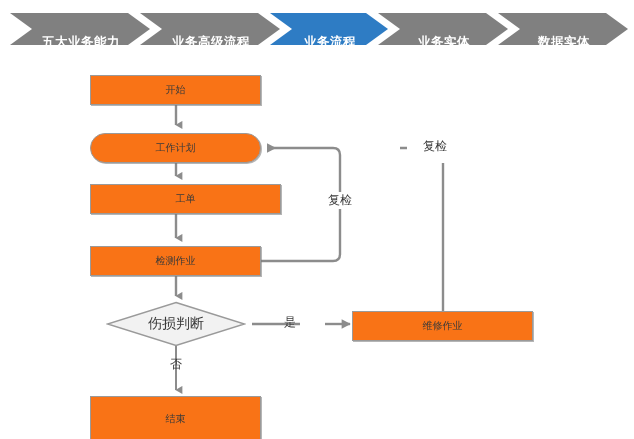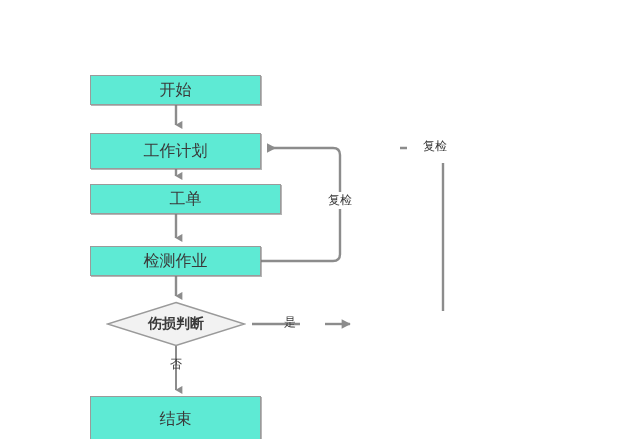--- a/index.html
+++ b/index.html
@@ -40,27 +40,27 @@
     color: #ffffff;
     letter-spacing: 0.5px;
     white-space: nowrap;
     pointer-events: none;
   }
 
   
   .node {
     position: absolute;
     box-sizing: border-box;
-    background: #5eead4;
+    background: #f97316;
     border: 1px solid #9a9a9a;
     box-shadow: 1px 1px 0 rgba(120,120,120,0.55);
     display: flex;
     align-items: center;
     justify-content: center;
-    font-size: 16px;
+    font-size: 10px;
     color: #3a3a3a;
     white-space: nowrap;
   }
 
   .diamond-wrap {
     position: absolute;
   }
   .diamond-wrap svg { display: block; }
   .diamond-label {
     position: absolute;
@@ -68,21 +68,20 @@
     top: 0;
     width: 100%;
     height: 100%;
     display: flex;
     align-items: center;
     justify-content: center;
     font-size: 14px;
     color: #3a3a3a;
     white-space: nowrap;
     pointer-events: none;
-    font-weight: bold;
   }
 
   
   #edges {
     position: absolute;
     left: 0;
     top: 0;
     width: 634px;
     height: 439px;
     pointer-events: none;
@@ -95,20 +94,40 @@
     color: #3a3a3a;
     white-space: nowrap;
     text-align: center;
   }
 </style>
 </head>
 <body>
 
 <div id="canvas">
 
+  <div id="breadcrumb">
+    <svg width="634" height="32" viewBox="0 0 634 32" xmlns="http://www.w3.org/2000/svg">
+
+      <polygon points="10,0 128,0 150,16 128,32 10,32 32,16" fill="#808080"></polygon>
+
+      <polygon points="140,0 258,0 280,16 258,32 140,32 162,16" fill="#808080"></polygon>
+
+      <polygon points="270,0 366,0 388,16 366,32 270,32 292,16" fill="#2e7cc4"></polygon>
+
+      <polygon points="378,0 486,0 508,16 486,32 378,32 400,16" fill="#808080"></polygon>
+
+      <polygon points="498,0 606,0 628,16 606,32 498,32 520,16" fill="#808080"></polygon>
+    </svg>
+
+    <div class="crumb-label" style="left:22px;  width:118px;">五大业务能力</div>
+    <div class="crumb-label" style="left:152px; width:118px;">业务高级流程</div>
+    <div class="crumb-label" style="left:282px; width:96px;">业务流程</div>
+    <div class="crumb-label" style="left:390px; width:108px;">业务实体</div>
+    <div class="crumb-label" style="left:510px; width:108px;">数据实体</div>
+  </div>
 
   <svg id="edges" viewBox="0 0 634 439" xmlns="http://www.w3.org/2000/svg">
     <defs>
       <marker id="arrowDown" markerWidth="9" markerHeight="9" refX="4.5" refY="7.6" orient="auto" markerUnits="userSpaceOnUse">
         <polygon points="0.4,1.2 8.6,1.2 4.5,8.2" fill="#8c8c8c"></polygon>
       </marker>
       <marker id="arrowLeft" markerWidth="11" markerHeight="11" refX="9.4" refY="5.5" orient="auto" markerUnits="userSpaceOnUse">
         <polygon points="10.4,0.8 10.4,10.2 1.2,5.5" fill="#8c8c8c"></polygon>
       </marker>
       <marker id="arrowRight" markerWidth="11" markerHeight="11" refX="9.4" refY="5.5" orient="auto" markerUnits="userSpaceOnUse">
@@ -131,33 +150,34 @@
 
     <path d="M 261 261 L 333 261 Q 340 261 340 254 L 340 155 Q 340 148 333 148 L 268 148" fill="none" stroke="#8c8c8c" stroke-width="2.4" stroke-linecap="butt" marker-end="url(#arrowLeft)"></path>
 
     <line x1="443" y1="311" x2="443" y2="163" stroke="#8c8c8c" stroke-width="2.4"></line>
     <line x1="443" y1="148" x2="400" y2="148" stroke="#8c8c8c" stroke-width="2.4"></line>
     <line x1="470" y1="148" x2="348" y2="148" stroke="#8c8c8c" stroke-width="0"></line>
   </svg>
 
   <div class="node" style="left:90px;  top:75px;  width:171px; height:30px;">开始</div>
 
-  <div class="node" style="left:90px;  top:133px; width:171px; height:36px;">工作计划</div>
+  <div class="node" style="left:90px;  top:133px; width:171px; height:30px;border-radius:15px;">工作计划</div>
 
   <div class="node" style="left:90px;  top:184px; width:191px; height:30px;">工单</div>
 
   <div class="node" style="left:90px;  top:246px; width:171px; height:30px;">检测作业</div>
 
   <div class="diamond-wrap" style="left:106px; top:301px; width:140px; height:46px;">
     <svg width="140" height="46" viewBox="0 0 140 46" xmlns="http://www.w3.org/2000/svg">
       <polygon points="70,1.5 138.5,23 70,44.5 1.5,23" fill="#f2f2f2" stroke="#9a9a9a" stroke-width="1.6"></polygon>
     </svg>
     <div class="diamond-label">伤损判断</div>
   </div>
 
+  <div class="node" style="left:352px; top:311px; width:181px; height:30px;">维修作业</div>
 
   <div class="node" style="left:90px;  top:396px; width:171px; height:46px;">结束</div>
 
   <div class="edge-label" style="left:270px; top:314px; width:40px;">是</div>
 
   <div class="edge-label" style="left:156px; top:356px; width:40px;">否</div>
 
   <div class="edge-label" style="left:312px; top:192px; width:56px; background:#ffffff;">复检</div>
 
   <div class="edge-label" style="left:407px; top:138px; width:56px; background:#ffffff;">复检</div>

